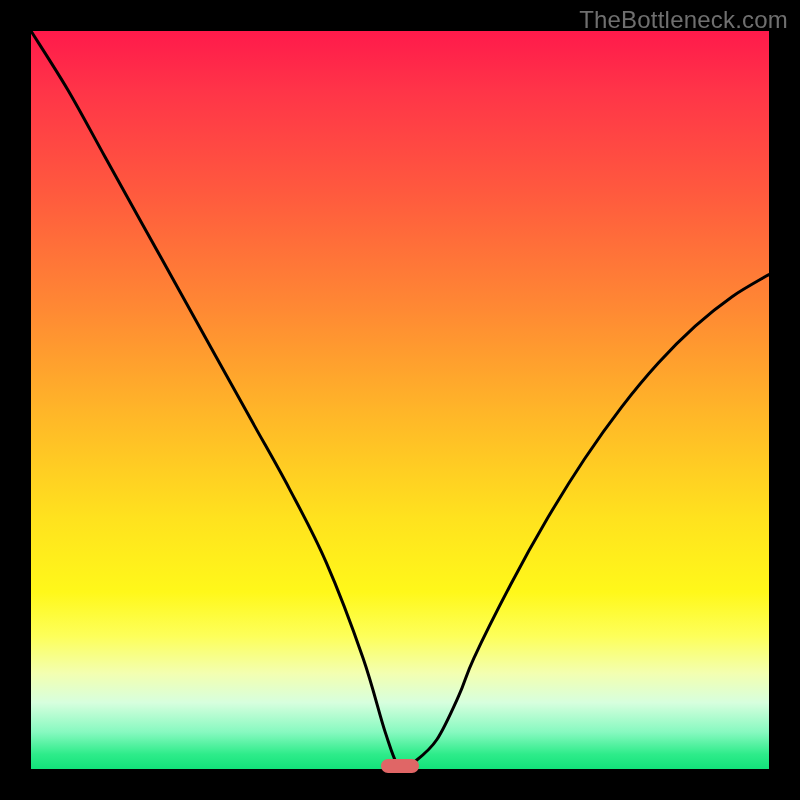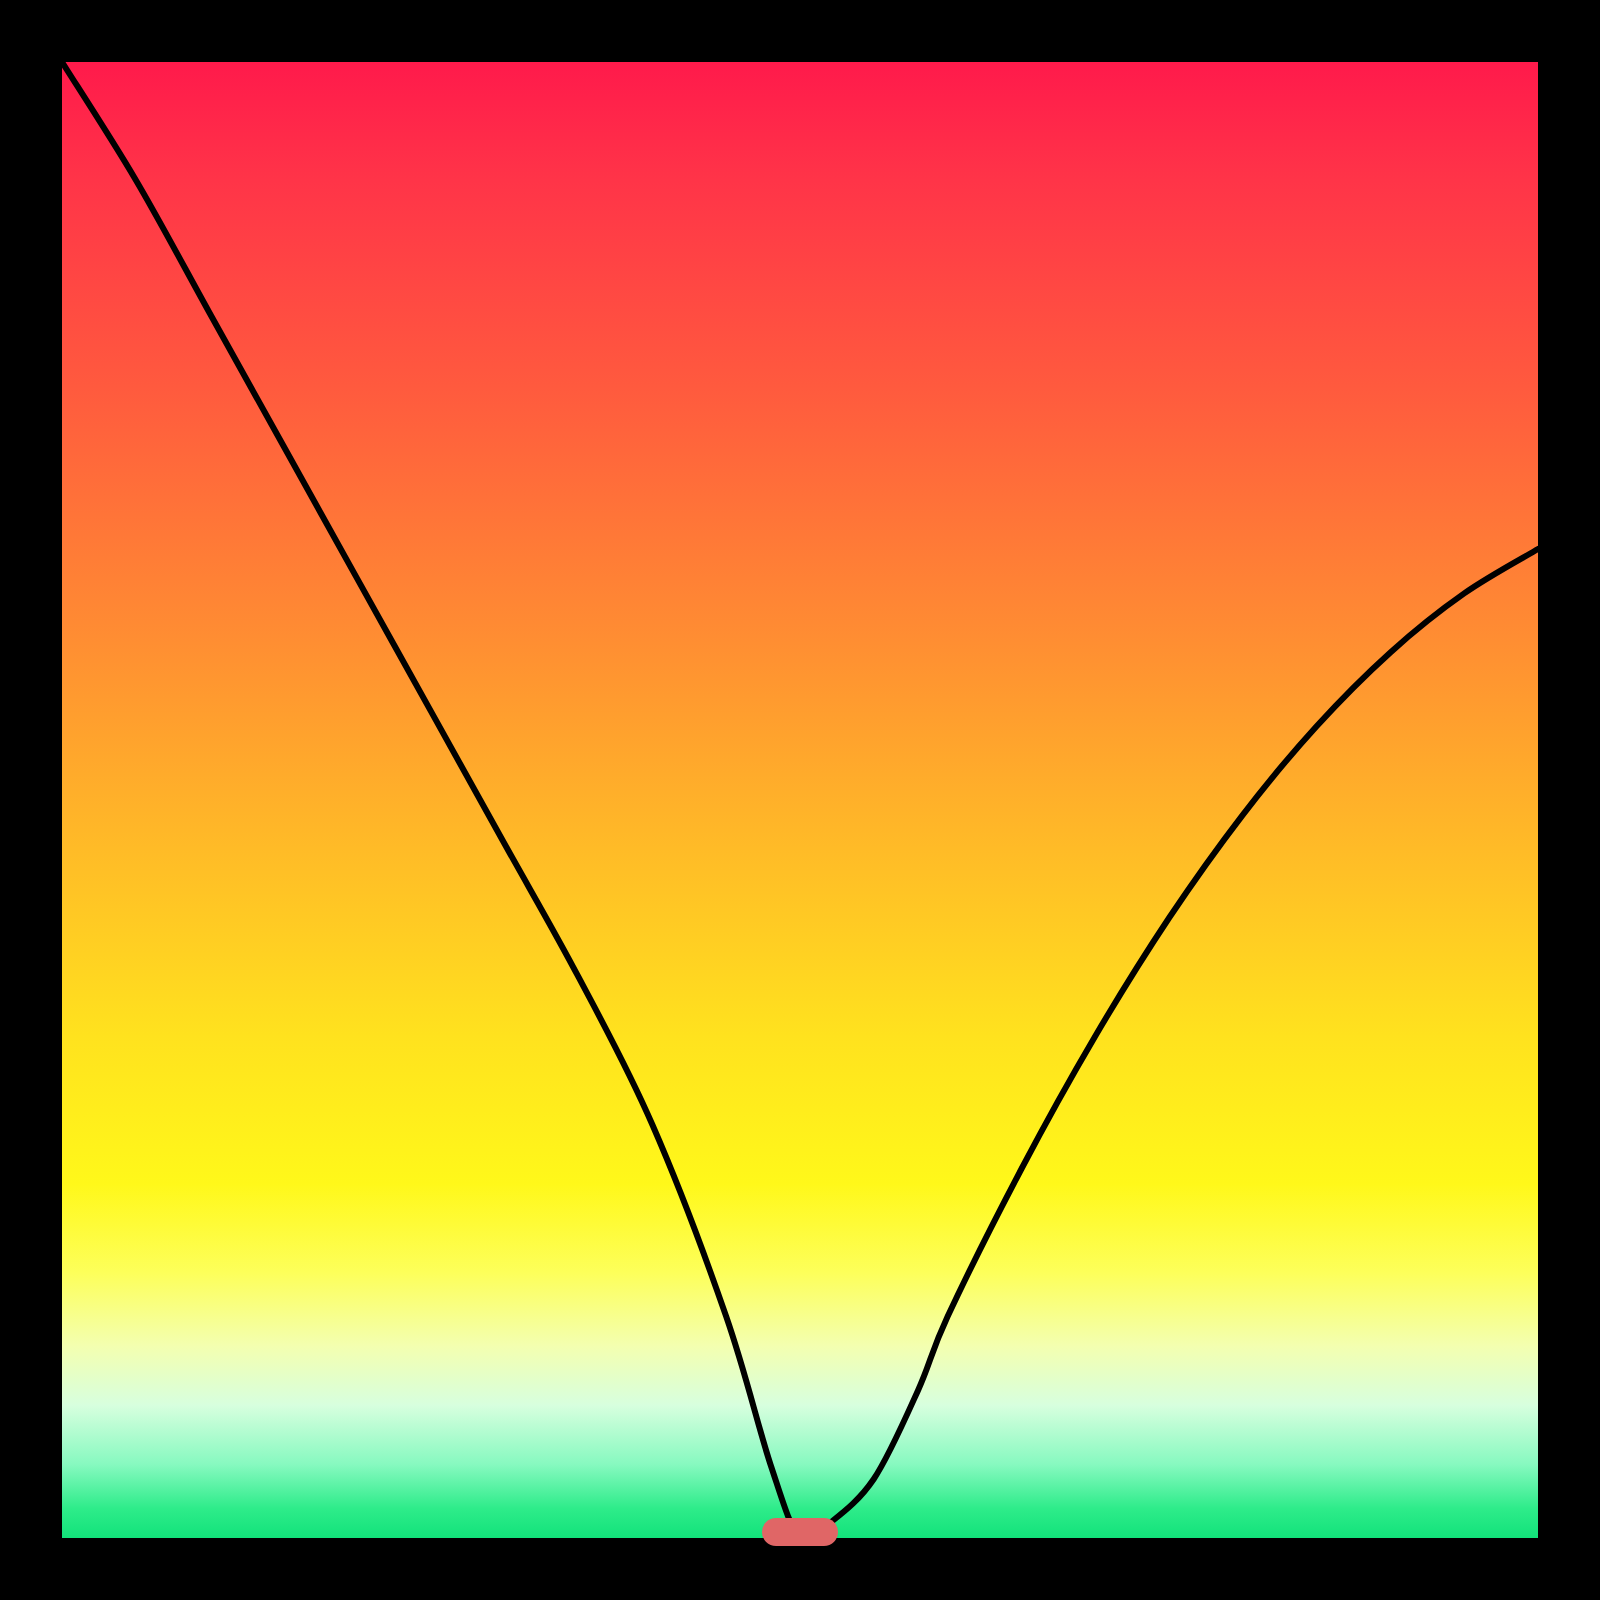--- a/index.html
+++ b/index.html
@@ -75,14 +75,15 @@
   <div class="plot-area">
 
     <svg class="curve" viewBox="0 0 738 738" preserveAspectRatio="none">
       <path id="curve-path" fill="none" stroke="#000" stroke-width="3" stroke-linecap="round" stroke-linejoin="round" d="M 0.0 0.0 C 6.1 9.8, 24.6 38.1, 36.9 59.0 C 49.2 79.9, 61.5 103.3, 73.8 125.5 C 86.1 147.6, 98.4 169.7, 110.7 191.9 C 123.0 214.0, 135.3 236.2, 147.6 258.3 C 159.9 280.4, 172.2 302.6, 184.5 324.7 C 196.8 346.9, 209.1 369.0, 221.4 391.1 C 233.7 413.3, 246.0 434.2, 258.3 457.6 C 270.6 480.9, 282.9 503.1, 295.2 531.4 C 307.5 559.6, 322.3 599.0, 332.1 627.3 C 341.9 655.6, 348.1 682.6, 354.2 701.1 C 360.4 719.6, 364.1 733.1, 369.0 738.0 C 373.9 742.9, 377.6 735.5, 383.8 730.6 C 389.9 725.7, 398.5 719.5, 405.9 708.5 C 413.3 697.4, 421.9 677.7, 428.0 664.2 C 434.2 650.7, 434.2 645.8, 442.8 627.3 C 451.4 608.8, 467.4 576.9, 479.7 553.5 C 492.0 530.1, 504.3 508.0, 516.6 487.1 C 528.9 466.2, 541.2 446.5, 553.5 428.0 C 565.8 409.6, 578.1 392.4, 590.4 376.4 C 602.7 360.4, 615.0 345.6, 627.3 332.1 C 639.6 318.6, 651.9 306.3, 664.2 295.2 C 676.5 284.1, 688.8 274.3, 701.1 265.7 C 713.4 257.1, 731.9 247.2, 738.0 243.5"></path>
     </svg>
 
     <div class="marker" id="min-marker" style="left: 350px; top: 728px; background: rgb(224, 102, 102);"></div>
 
   </div>
 
+  <div class="watermark">TheBottleneck.com</div>
 
 </div>
 
 </body></html>

